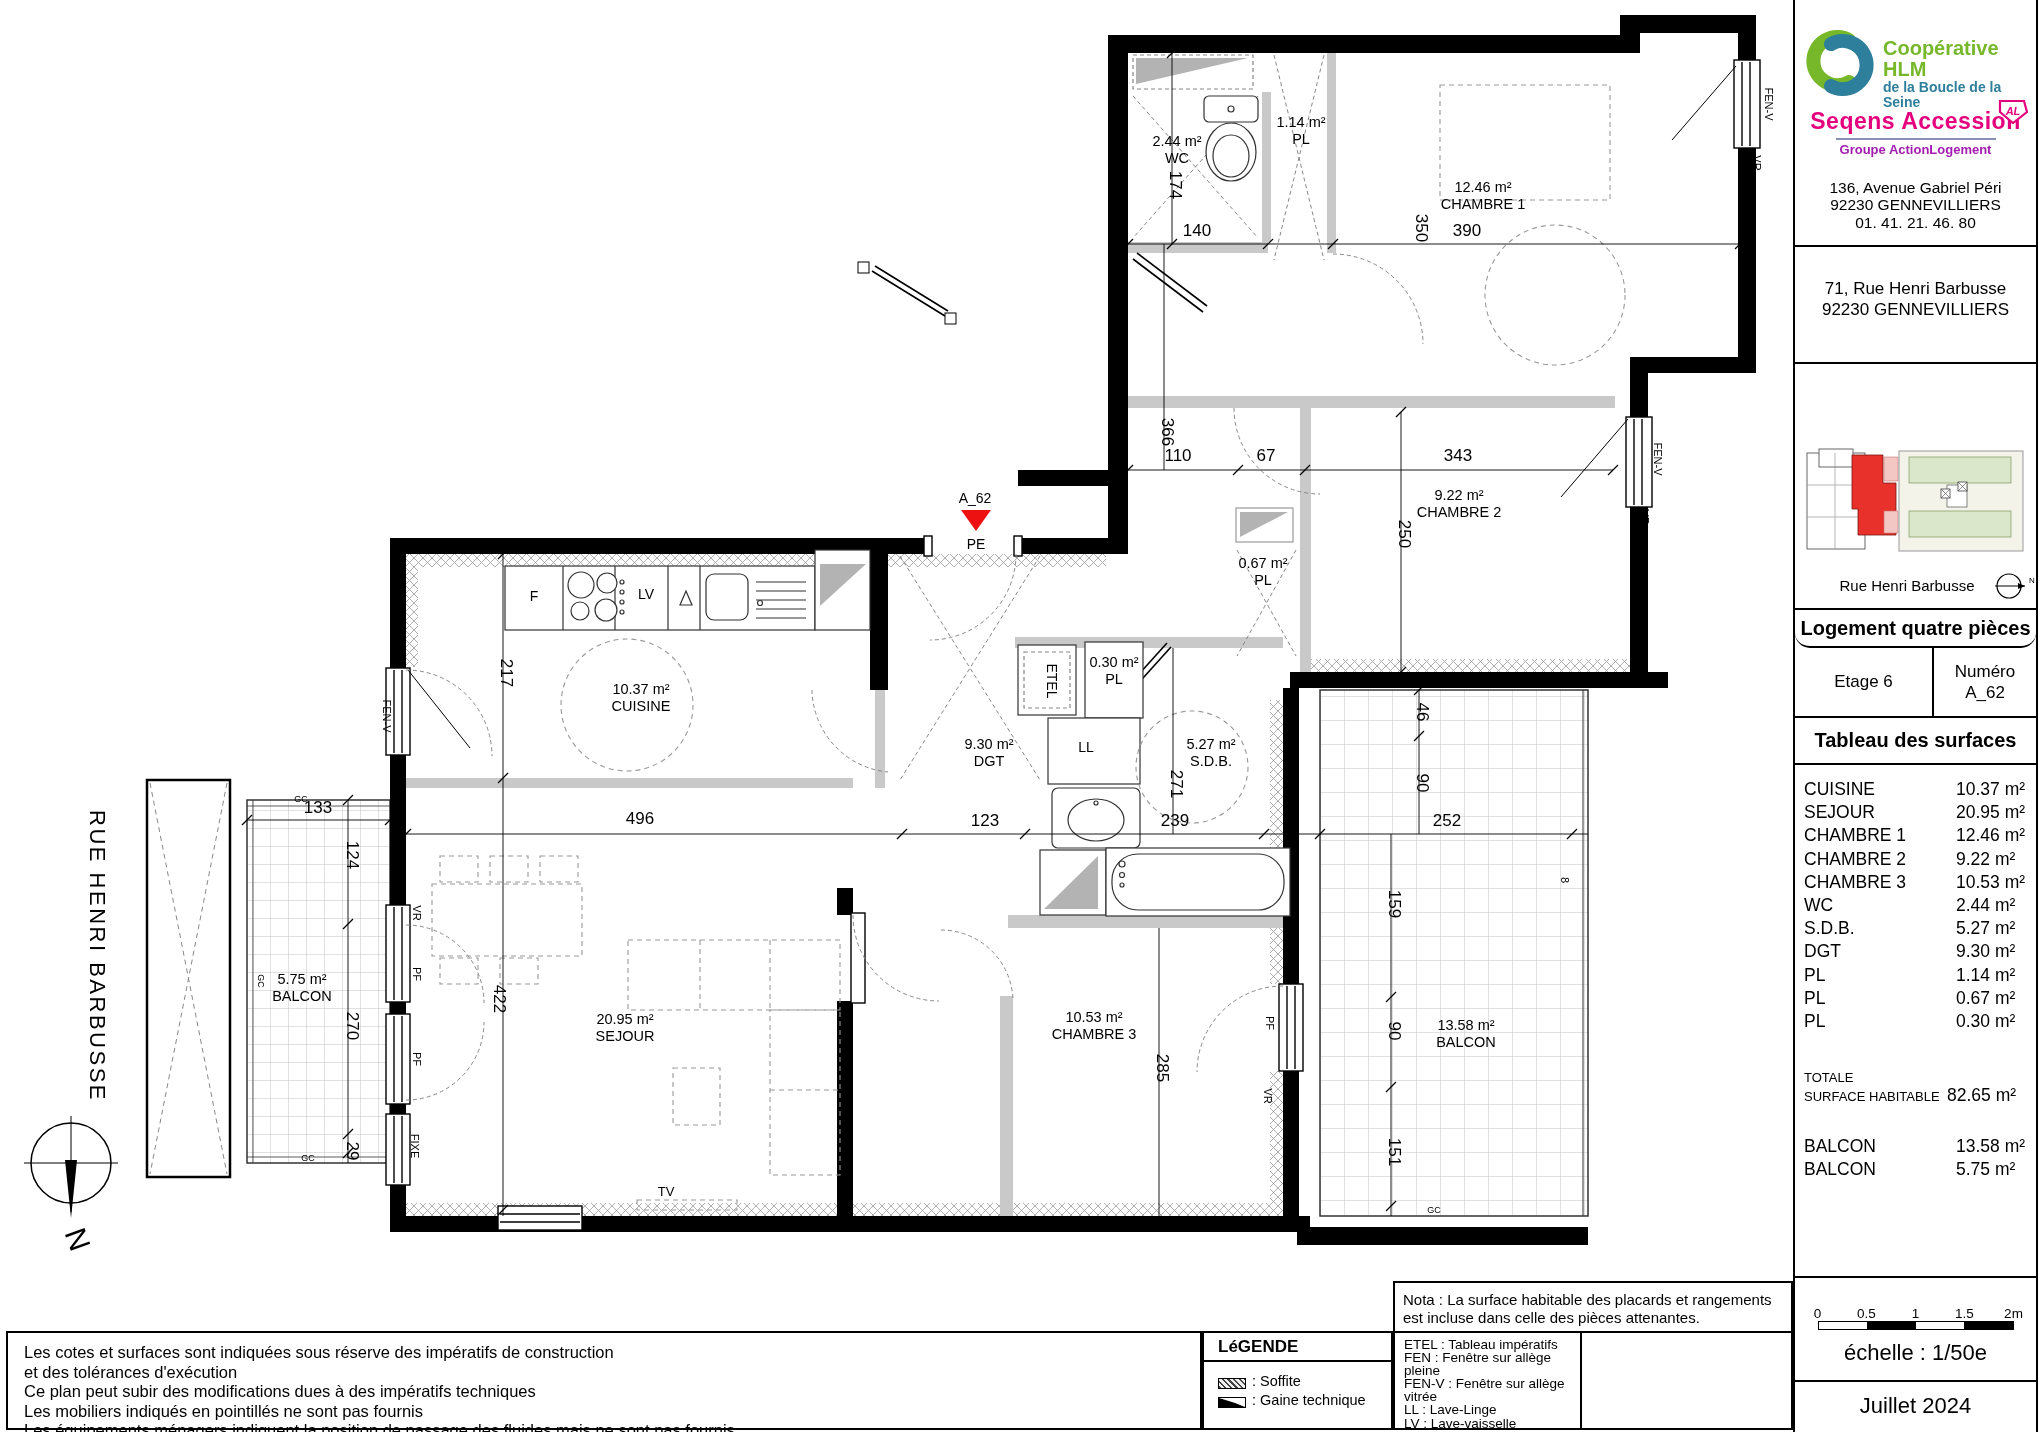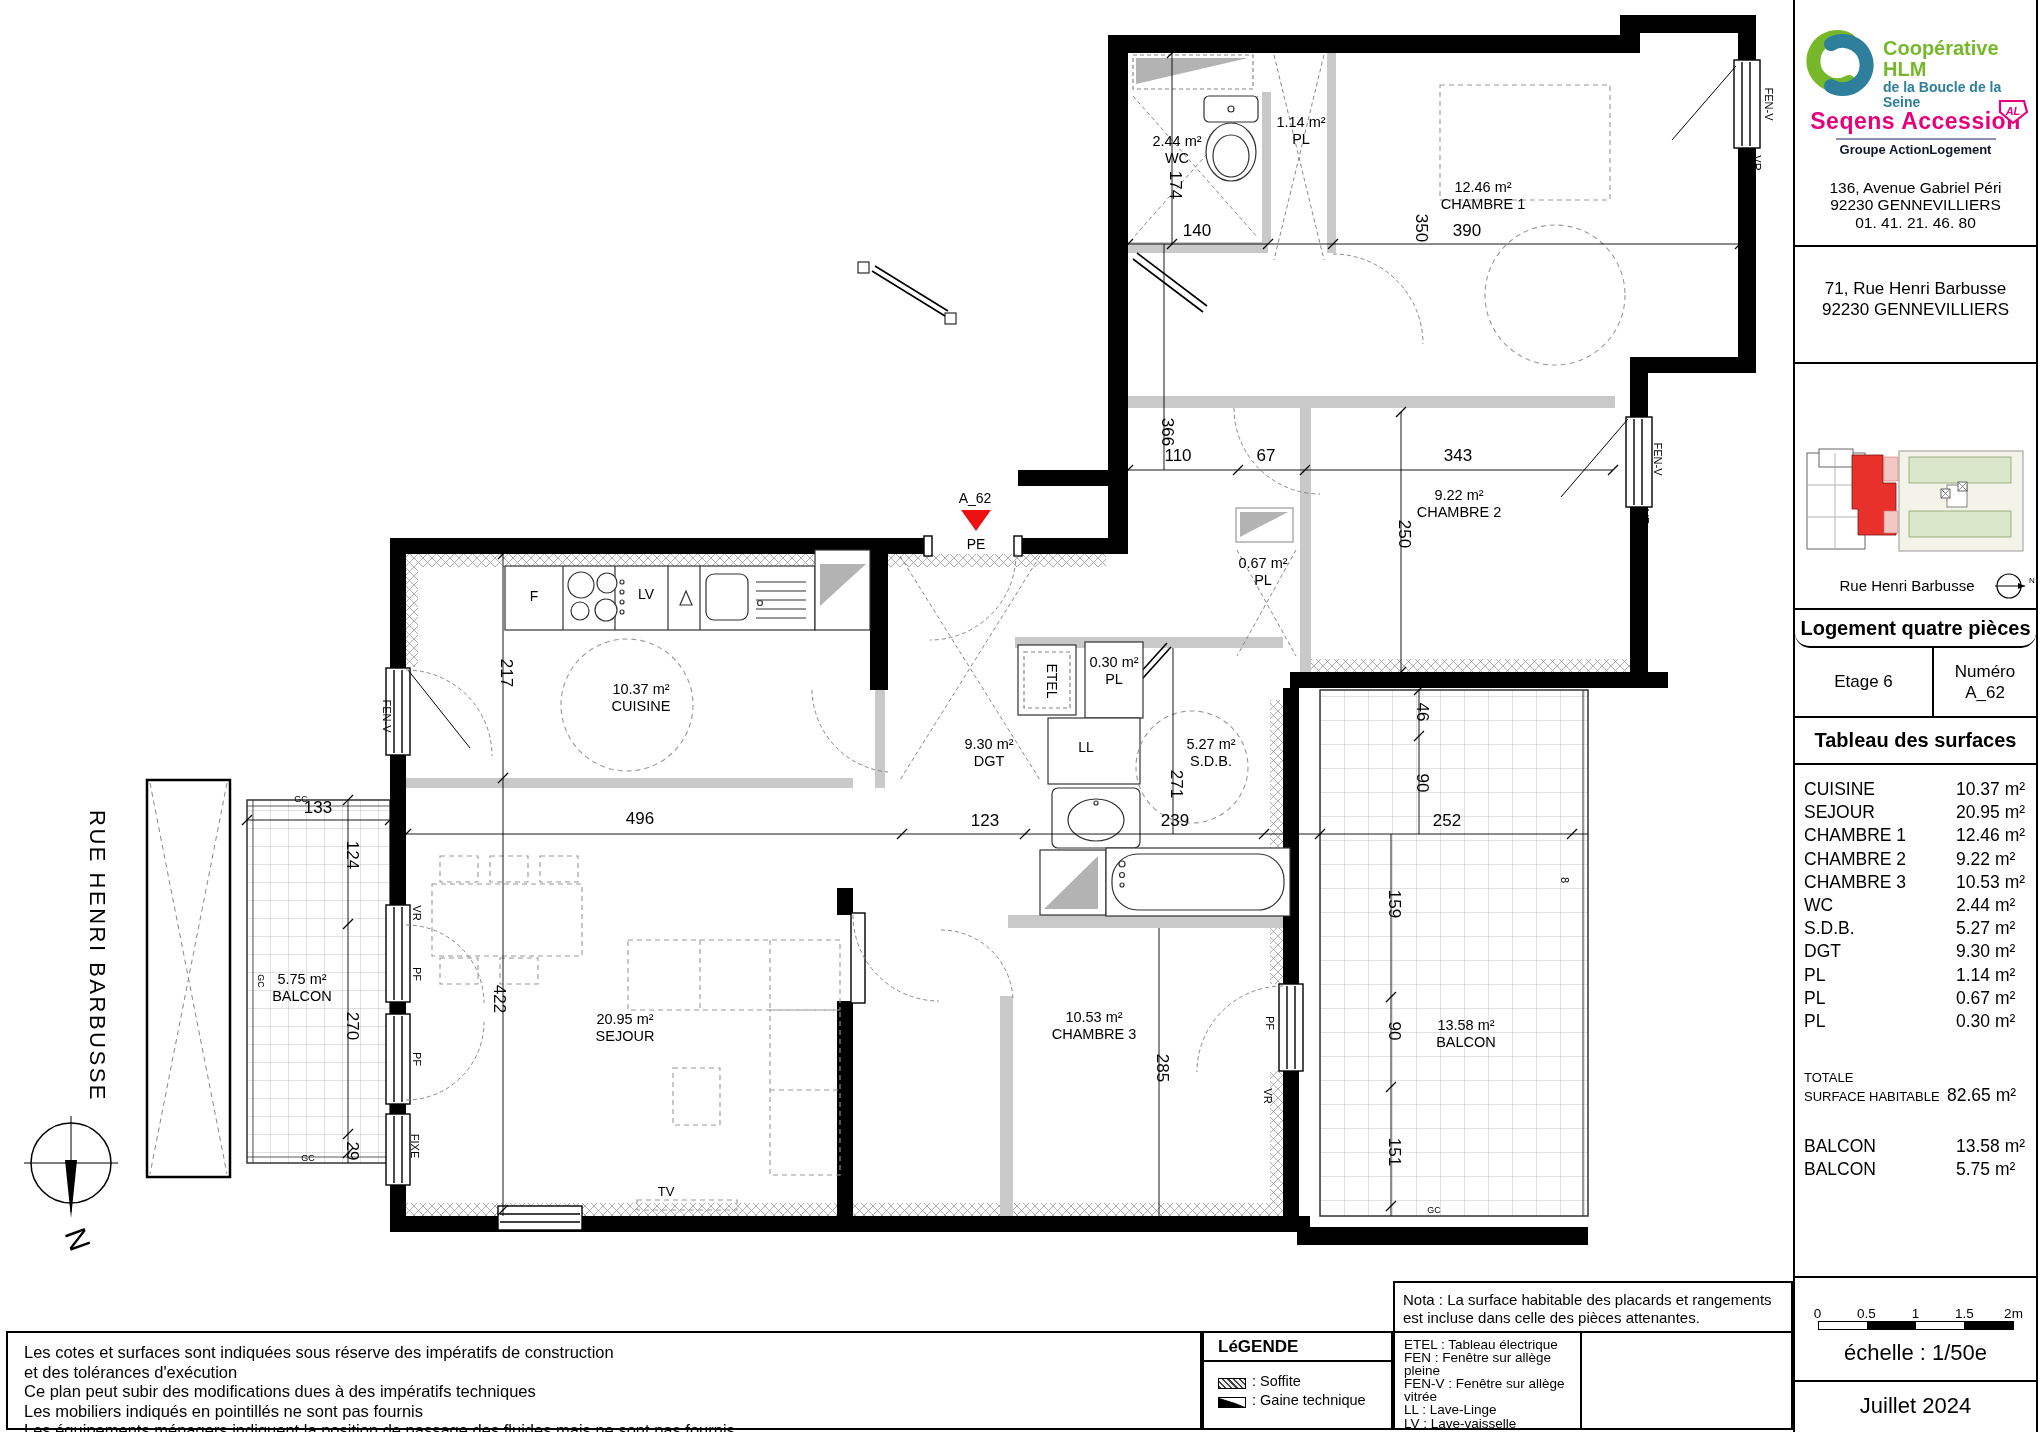--- a/index.html
+++ b/index.html
@@ -18,21 +18,21 @@
   #s-table{top:765px;height:513px;}
   #s-scale{top:1278px;height:104px;}
   #s-date{top:1382px;height:48px;border-bottom:none;display:flex;align-items:center;justify-content:center;}
   #coop-logo-row{position:absolute;top:28px;left:6px;width:232px;height:70px;}
   #coop-text{position:absolute;left:82px;top:10px;line-height:1.05;}
   #coop-line1{font-size:20px;font-weight:bold;color:#76b82a;}
   #coop-line2{font-size:14px;font-weight:bold;color:#2d7f9b;}
   #seqens{position:absolute;top:108px;left:0;width:100%;text-align:center;}
   #seqens-name{font-size:23px;font-weight:bold;color:#e5007d;letter-spacing:0.5px;}
   #seqens-rule{margin:3px auto 2px auto;width:160px;border-top:2px solid #8a8fb5;}
-  #seqens-sub{font-size:13px;font-weight:bold;color:#0f172a;}
+  #seqens-sub{font-size:13px;font-weight:bold;color:#a21caf;}
   #al-badge{position:absolute;right:8px;top:-10px;width:30px;height:26px;}
   #coop-address{position:absolute;top:180px;left:0;width:100%;text-align:center;font-size:15.5px;line-height:1.05;}
   #coop-address div{margin-bottom:1px;}
   #proj-address{padding-top:32px;text-align:center;font-size:17px;line-height:1.25;}
   #unit-type{font-size:20px;font-weight:bold;}
   .etg-cell{display:flex;align-items:center;justify-content:center;height:100%;box-sizing:border-box;font-size:17px;}
   #etage-cell{width:139px;border-right:2px solid #000;}
   #numero-cell{flex:1;flex-direction:column;line-height:1.25;justify-content:center;}
   #tab-title{font-size:20px;font-weight:bold;}
   #surf-rows{padding:14px 0 0 0;}
@@ -631,21 +631,21 @@
           <div class="leg-swatch sw-gaine"></div>
           <div>: Gaine technique</div>
         </div>
       </div>
   </div>
 
   <div class="fbox" id="nota-box">Nota : La surface habitable des placards et rangements est incluse dans celle des pièces attenantes.</div>
 
   <div class="fbox" id="abbr-box">
     <div class="abbr-col" id="abbr-left">
-        <div>ETEL : Tableau électrique</div>
+        <div>ETEL : Tableau impératifs</div>
         <div>FEN : Fenêtre sur allège pleine</div>
         <div>FEN-V : Fenêtre sur allège vitrée</div>
         <div>LL : Lave-Linge</div>
         <div>LV : Lave-vaisselle</div>
         <div>PE : Porte d'entrée pleine</div>
       </div>
   </div>
 
 </div>
 

